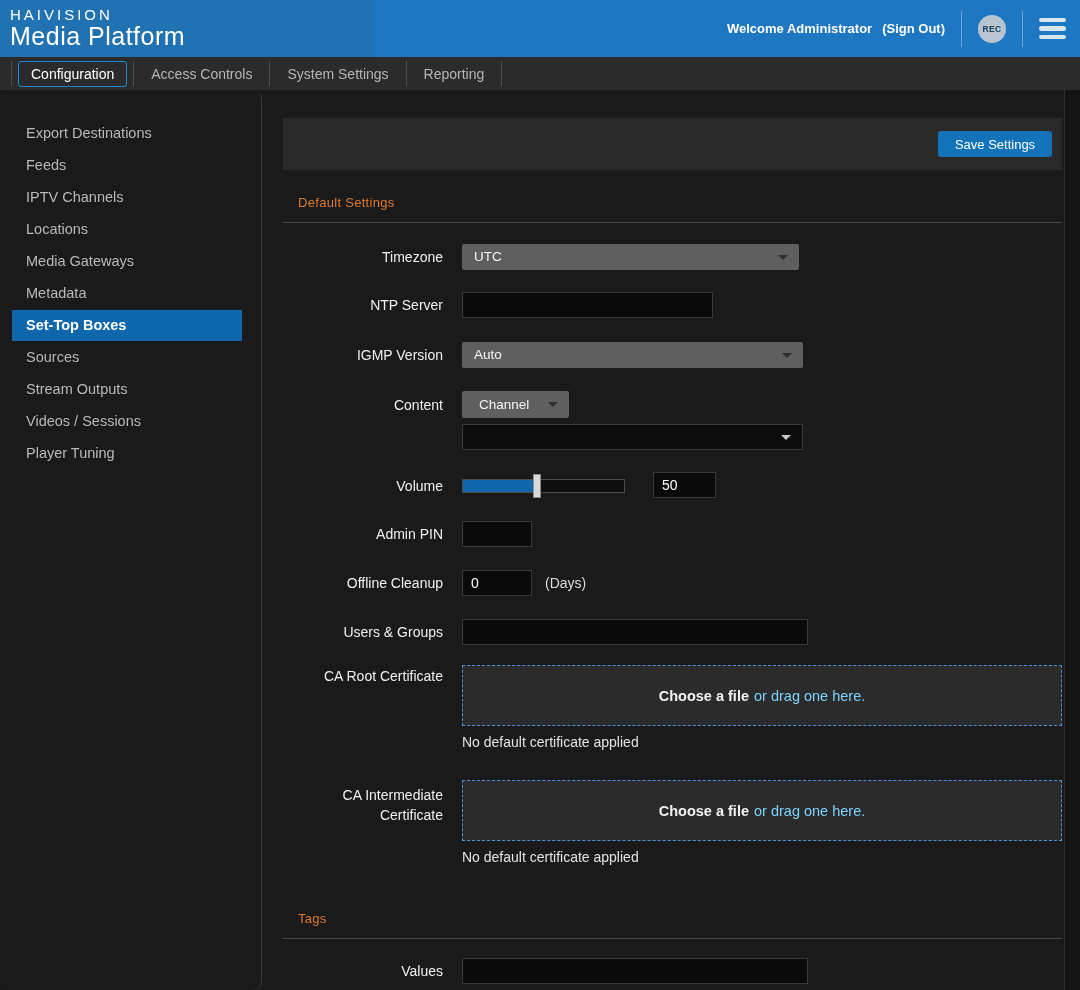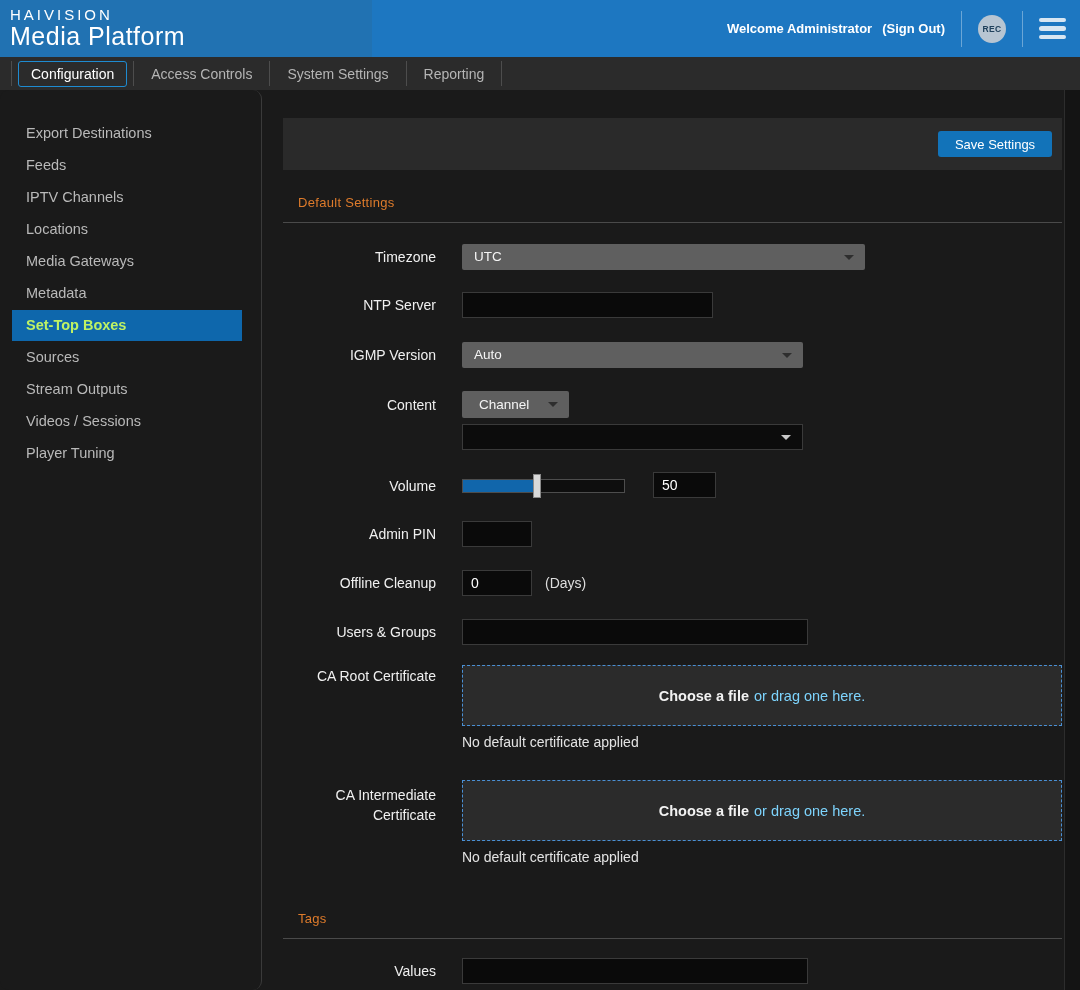--- a/index.html
+++ b/index.html
@@ -23,30 +23,30 @@
 
   
   #tabbar { position:absolute; left:0; top:57px; width:1080px; height:33px; background:#2b2b2b; display:flex; align-items:center; padding-left:11px; }
   .tab-divider { width:1px; height:25px; background:#4d4d4d; }
   .tab { color:#b5b5b5; font-size:14px; padding:5px 17px; cursor:pointer; white-space:nowrap; }
   .tab.active { color:#fff; border:1px solid #1e8bd1; border-radius:3px; padding:4px 12px; margin:0 6px; }
 
   
   #sidebar { position:absolute; left:0; top:90px; width:262px; height:900px; background:#1a1a1a; border-right:1px solid #3a3a3a; padding-top:28px;border-radius:9px; }
   .side-item { width:230px; margin-left:12px; height:31px; line-height:31px; padding-left:14px; color:#b9b9b9; font-size:14.5px; cursor:pointer; margin-bottom:1px; white-space:nowrap; }
-  .side-item.selected { background:#0e67ac; color:#bef264; font-weight:bold; }
+  .side-item.selected { background:#0e67ac; color:#ffffff; font-weight:bold; }
 
   
   #actionbar { position:absolute; left:283px; top:118px; width:779px; height:52px; background:#2a2a2a; }
   #save-btn { position:absolute; left:938px; top:131px; width:114px; height:26px; background:#1273b9; border:none; border-radius:3px;
     color:#fff; font-size:13px; font-family:inherit; cursor:pointer; }
   .section-title { position:absolute; left:298px; color:#de7b2b; font-size:13px; letter-spacing:.3px; }
   .hr { position:absolute; left:283px; width:779px; height:1px; background:#4a4a4a; }
 
-  .lbl { position:absolute; left:256px; width:180px; text-align:right; color:#f0f0f0; font-size:14px; line-height:17px;padding-left:36px; }
+  .lbl { position:absolute; left:263px; width:180px; text-align:right; color:#f0f0f0; font-size:14px; line-height:17px;padding-left:36px; }
 
   .dd { position:absolute; background:#5f5f5f; border-radius:2px; color:#f5f5f5; font-size:13.5px; line-height:26px; padding-left:12px; cursor:pointer; }
   .dd .caret { position:absolute; right:11px; top:11px; width:0; height:0; border-left:5px solid transparent; border-right:5px solid transparent; border-top:5px solid #2e2e2e; }
   .dd-dark { position:absolute; background:#0c0c0c; border:1px solid #3a3a3a; color:#ddd; font-size:13.5px; line-height:24px; padding-left:12px; cursor:pointer; }
   .dd-dark .caret { position:absolute; right:11px; top:10px; width:0; height:0; border-left:5px solid transparent; border-right:5px solid transparent; border-top:5px solid #c9c9c9; }
 
   .tin { position:absolute; background:#0a0a0a; border:1px solid #3a3a3a; color:#fff; font-size:14px; font-family:inherit; padding:0 8px; outline:none; }
 
   .suffix { position:absolute; color:#ddd; font-size:14px; }
 
@@ -115,21 +115,21 @@
     <div class="side-item">Player Tuning</div>
   </div>
 
   <div id="actionbar"></div>
   <button id="save-btn">Save Settings</button>
 
   <div class="section-title" style="top:195px;">Default Settings</div>
   <div class="hr" style="top:222px;"></div>
 
   <div class="lbl" style="top:249px;">Timezone</div>
-  <div class="dd" style="left:462px; top:244px; width:403px; height:26px;">
+  <div class="dd" style="left:462px; top:244px; width:337px; height:26px;">
     <span>UTC</span>
     <span class="caret"></span>
   </div>
 
   <div class="lbl" style="top:297px;">NTP Server</div>
   <input class="tin" style="left: 462px; top: 292px; width: 251px; height: 26px;">
 
   <div class="lbl" style="top:347px;">IGMP Version</div>
   <div class="dd" style="left:462px; top:342px; width:341px; height:26px;">
     <span>Auto</span>

